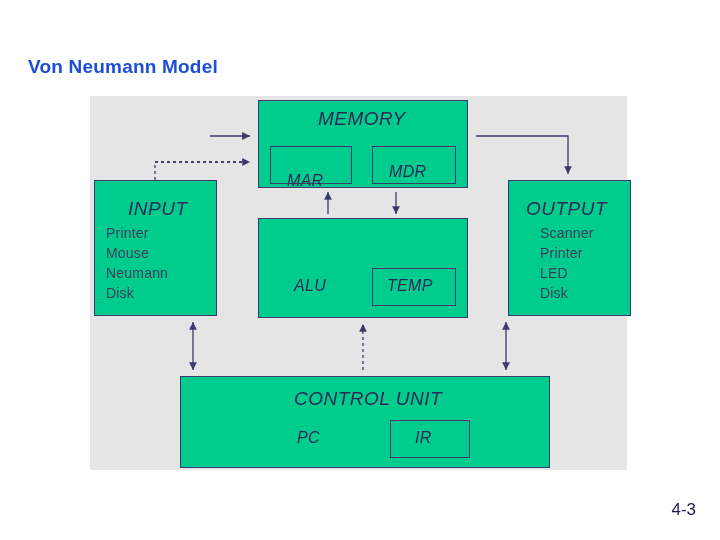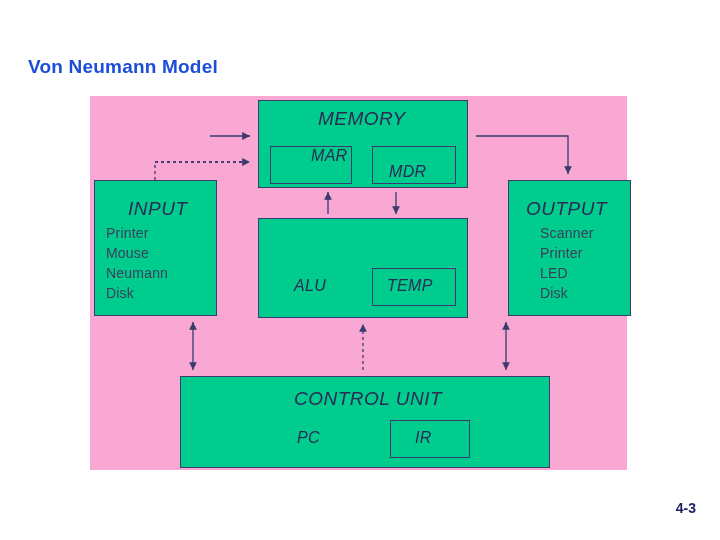--- a/index.html
+++ b/index.html
@@ -20,31 +20,31 @@
     top: 56px;
     font-size: 19px;
     font-weight: bold;
     color: #1d4ed8;
     letter-spacing: 0.2px;
   }
   .page-number {
     position: absolute;
     right: 24px;
     top: 500px;
-    font-size: 14px;
-    font-weight: bold;
+    font-size: 17px;
+    font-weight: normal;
     color: #1d1d5c;
   }
   .diagram {
     position: absolute;
     left: 90px;
     top: 96px;
     width: 537px;
     height: 374px;
-    background: #f9a8d4;
+    background: #e5e5e5;
   }
   .box {
     position: absolute;
     border: 1px solid #3a3a6e;
     background: #00cc8e;
     box-sizing: border-box;
   }
   .lbl {
     position: absolute;
     font-family: "Liberation Sans", sans-serif;
@@ -136,21 +136,21 @@
   <div class="box" id="processing-box"></div>
   <div class="box" id="temp-box"></div>
 
   <div class="box" id="input-box"></div>
   <div class="box" id="output-box"></div>
 
   <div class="box" id="control-box"></div>
   <div class="box" id="ir-box"></div>
 
   <div class="lbl lbl-big" style="left:228px; top:12px;">MEMORY</div>
-  <div class="lbl lbl-med" style="left:197px; top:51px;margin-left:24px;">MAR</div>
+  <div class="lbl lbl-med" style="left:197px; top:76px;">MAR</div>
   <div class="lbl lbl-med" style="left:299px; top:59px;margin-top:8px;">MDR</div>
 
   <div class="lbl lbl-med" style="left:204px; top:181px;">ALU</div>
   <div class="lbl lbl-med" style="left:297px; top:181px;">TEMP</div>
 
   <div class="lbl lbl-big" style="left:204px; top:292px;">CONTROL UNIT</div>
   <div class="lbl lbl-med" style="left:207px; top:333px;">PC</div>
   <div class="lbl lbl-med" style="left:325px; top:333px;">IR</div>
 
   <div class="lbl lbl-big" style="left:38px; top:102px;">INPUT</div>

